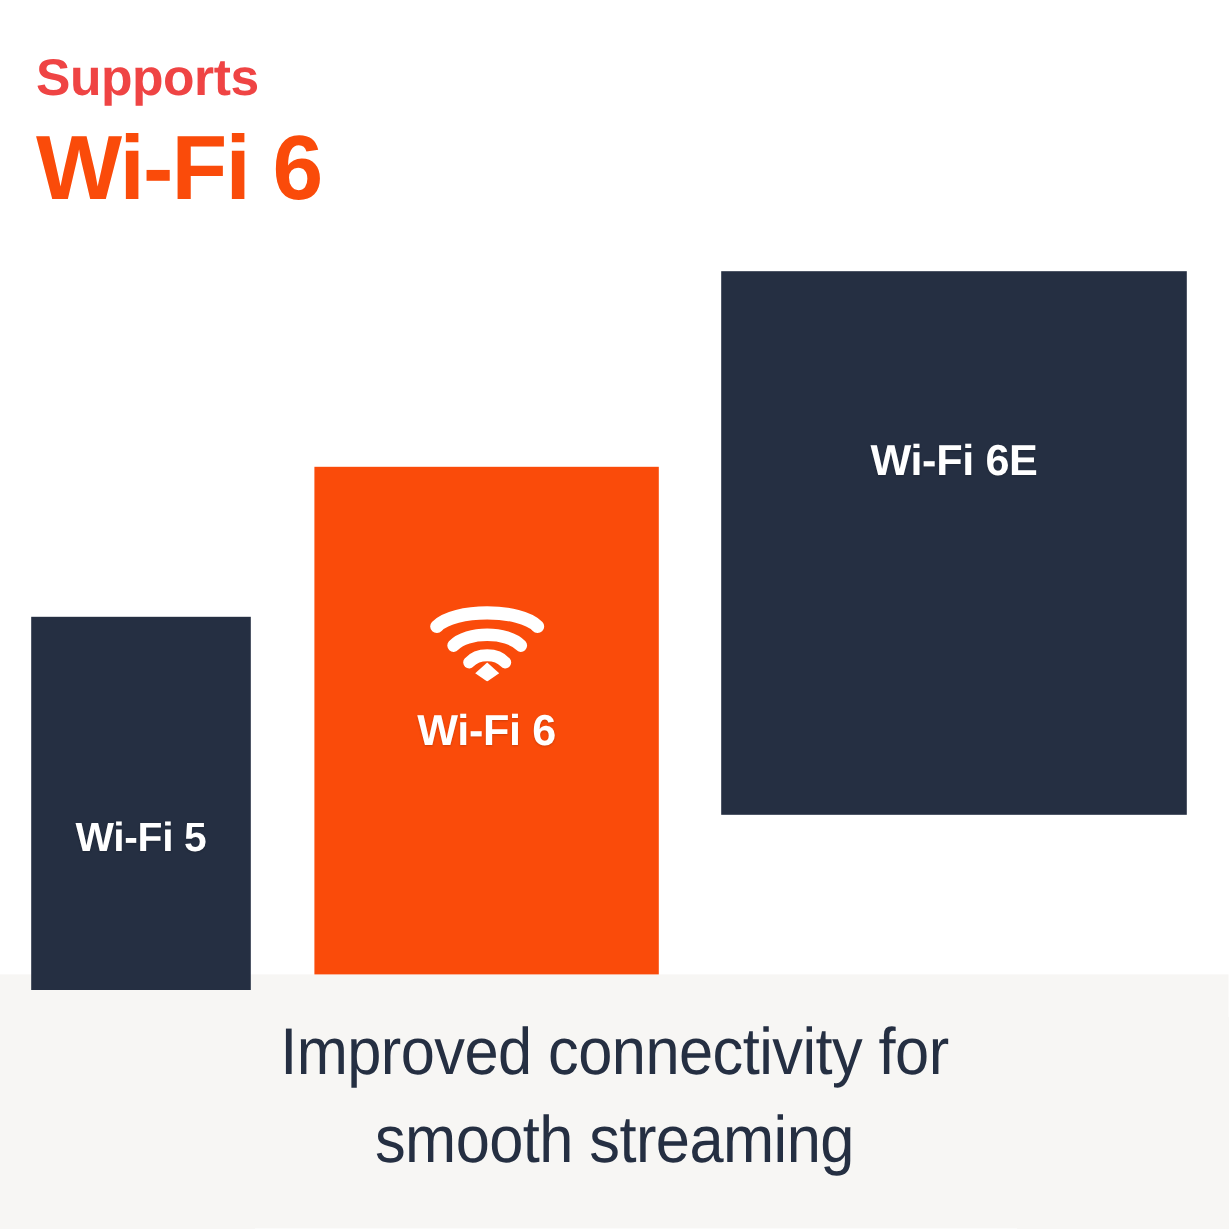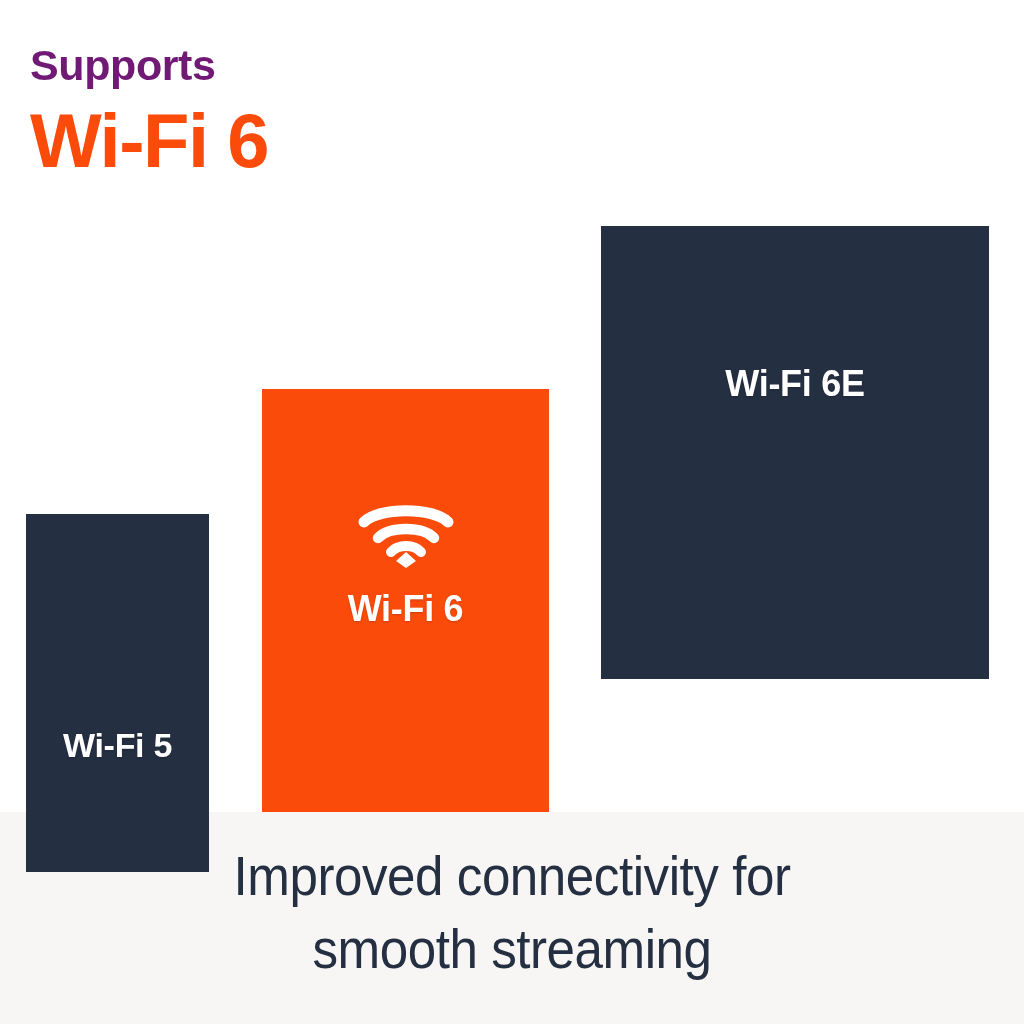--- a/index.html
+++ b/index.html
@@ -35,21 +35,21 @@
     left: 30px;
     top: 44px;
     width: 560px;
   }
   .headline-sup {
     display: block;
     font-size: 43px;
     font-weight: 700;
     line-height: 1.0;
     letter-spacing: -0.4px;
-    color: #701a75;
+    color: #ef4444;
     white-space: nowrap;
   }
   .headline-main {
     display: block;
     margin-top: 16px;
     font-size: 76px;
     font-weight: 700;
     line-height: 1.0;
     letter-spacing: -1.5px;
     color: #fa4b0a;
@@ -79,21 +79,21 @@
     color: #ffffff;
     font-weight: 700;
     letter-spacing: -0.3px;
     text-align: center;
     white-space: nowrap;
     text-shadow: 0 1px 2px rgba(0,0,0,0.18);
   }
 
   
   #bar-0 {
-    left: 26px;  top: 514px;  width: 183px;  height: 358px;
+    left: 26px;  top: 514px;  width: 183px;  height: 311px;
   }
   #bar-0 .bar-label {
     font-size: 34px;
     margin-bottom: 107px;
   }
 
   
   #bar-1 {
     left: 262px; top: 389px;  width: 287px;  height: 423px;
   }

